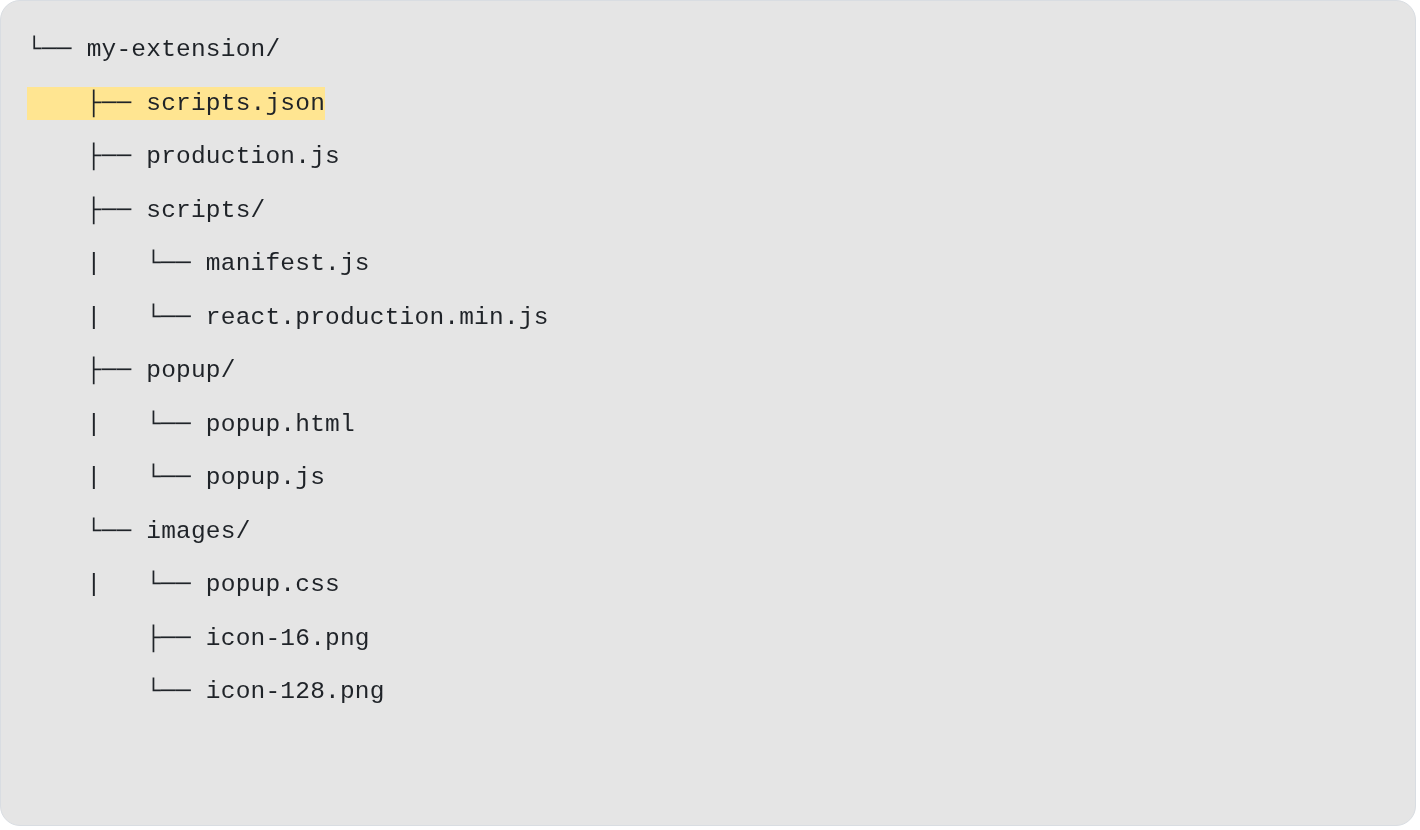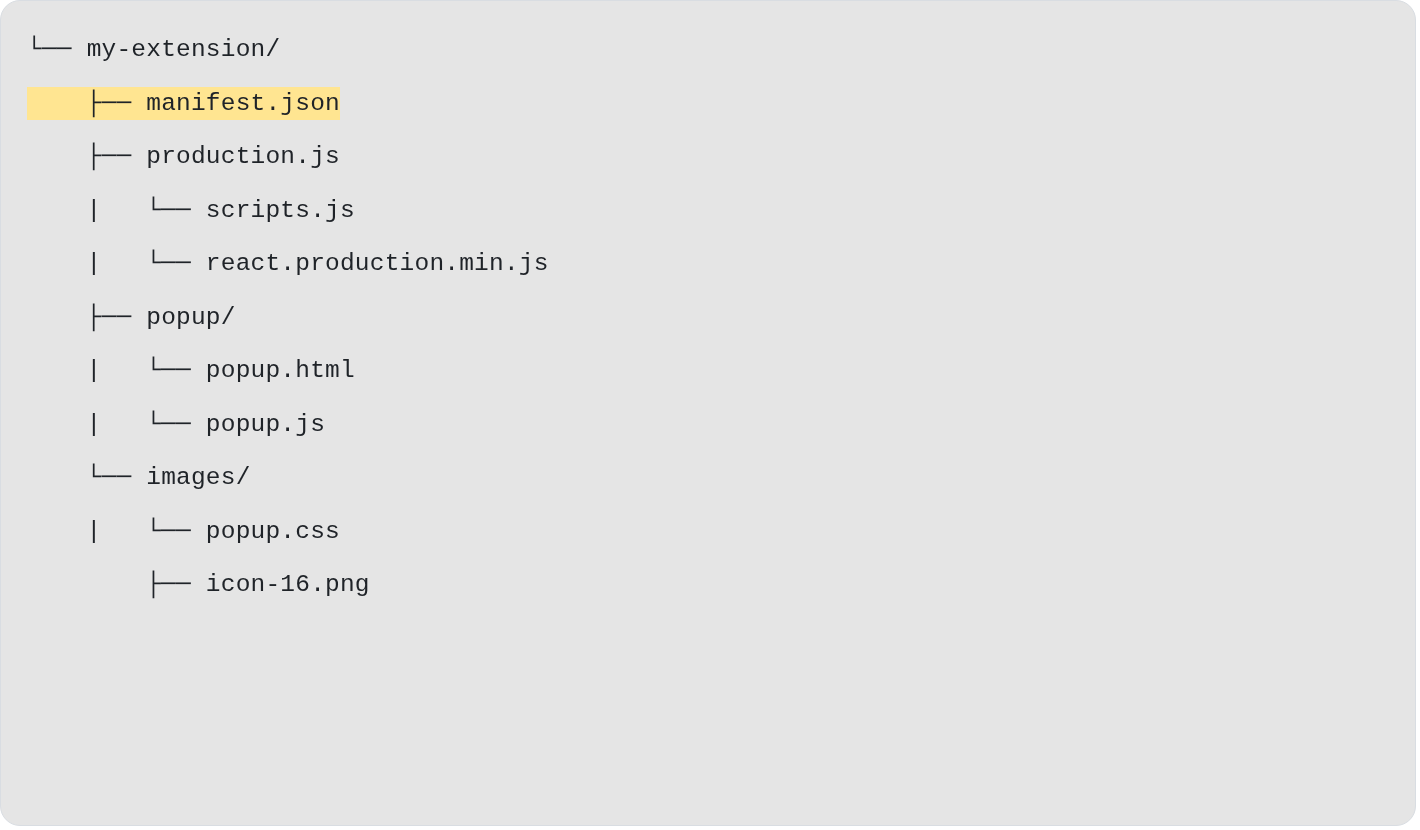--- a/index.html
+++ b/index.html
@@ -35,23 +35,25 @@
       background: #ffe591;
       display: inline;
       padding: 3px 0px;
     }
   </style>
 </head>
 <body>
 
 <div class="tree-container">
   <div class="tree-line"><span>└── </span><span>my-extension/</span></div>
-  <div class="tree-line"><span class="highlight"><span>    ├── </span><span>manifest.json</span></span></div>
+  <div class="tree-line"><span class="highlight"><span>    ├── </span><span>scripts.json</span></span></div>
   <div class="tree-line"><span>    ├── </span><span>production.js</span></div>
-  <div class="tree-line"><span>    |   └── </span><span>scripts.js</span></div>
+  <div class="tree-line"><span>    ├── </span><span>scripts/</span></div>
+  <div class="tree-line"><span>    |   └── </span><span>manifest.js</span></div>
   <div class="tree-line"><span>    |   └── </span><span>react.production.min.js</span></div>
   <div class="tree-line"><span>    ├── </span><span>popup/</span></div>
   <div class="tree-line"><span>    |   └── </span><span>popup.html</span></div>
   <div class="tree-line"><span>    |   └── </span><span>popup.js</span></div>
   <div class="tree-line"><span>    └── </span><span>images/</span></div>
   <div class="tree-line"><span>    |   └── </span><span>popup.css</span></div>
   <div class="tree-line"><span>        ├── </span><span>icon-16.png</span></div>
+  <div class="tree-line"><span>        └── </span><span>icon-128.png</span></div>
 </div>
 
 </body></html>

